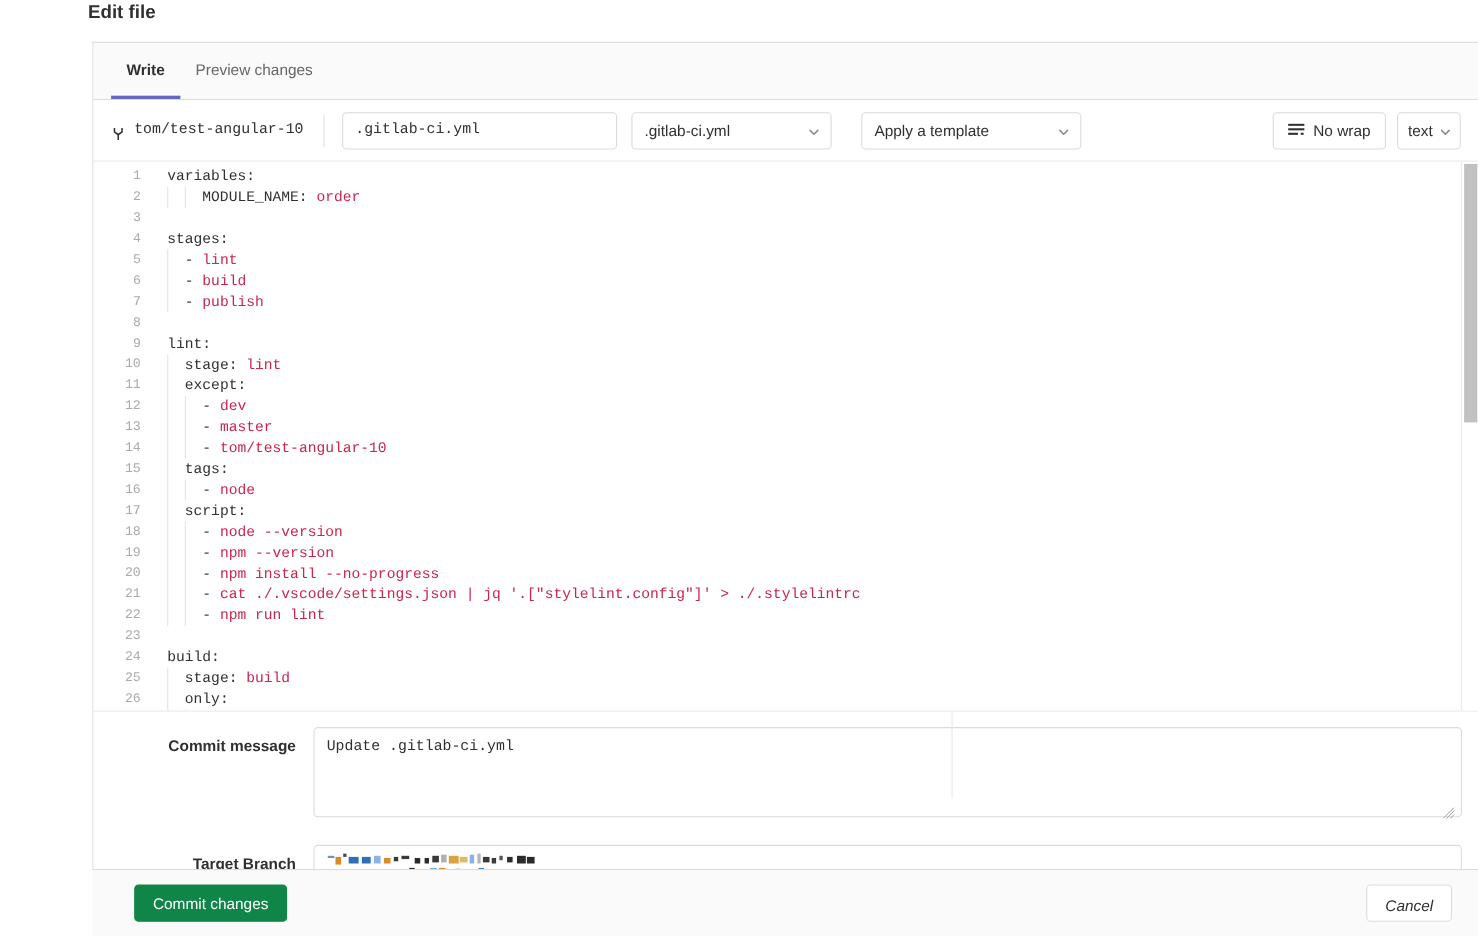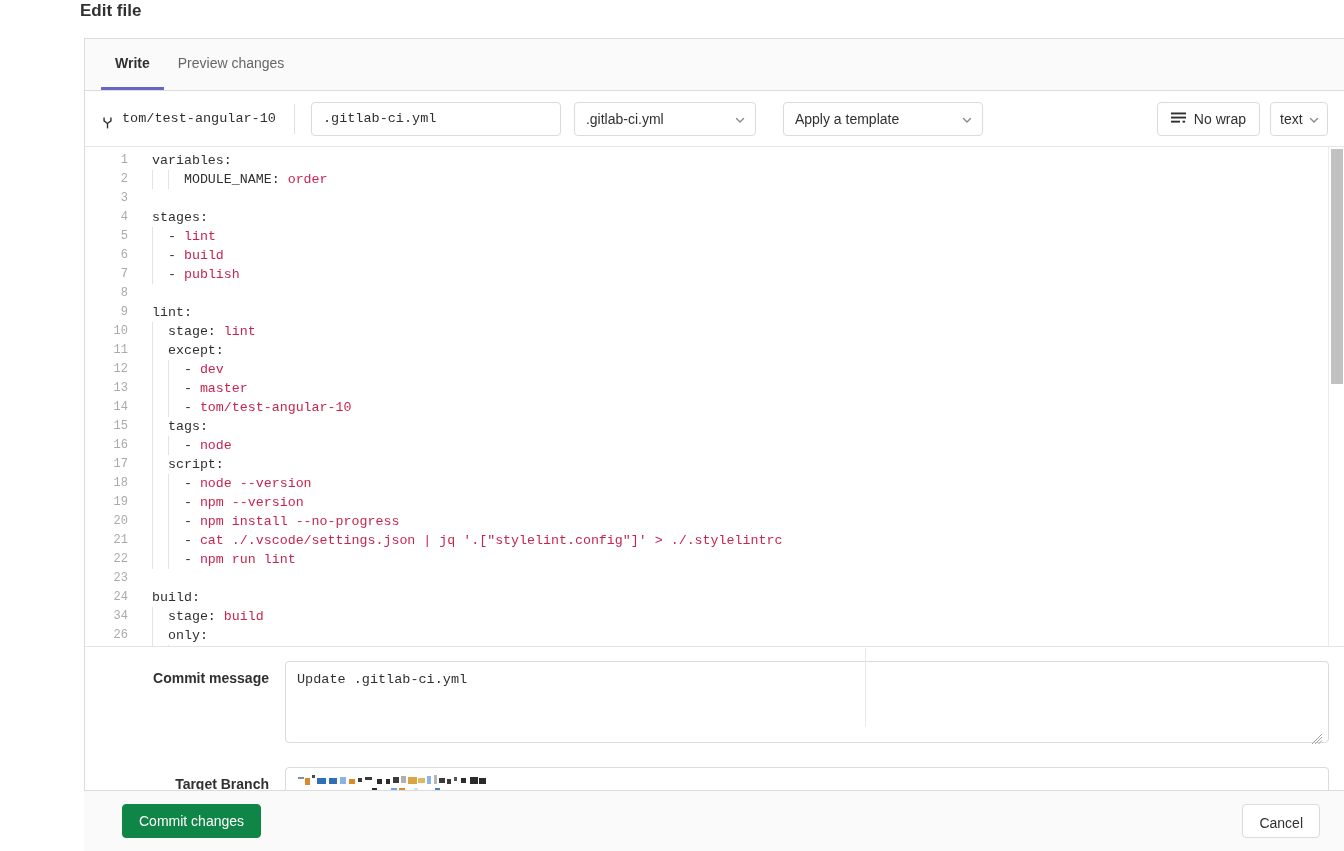--- a/index.html
+++ b/index.html
@@ -292,20 +292,21 @@
     color: #303030;
     border: 1px solid #dbdbdb;
     border-radius: 4px;
     height: 34px;
     padding: 10px 16px;
     font-size: 14px;
     font-family: "Liberation Sans", sans-serif;
     cursor: pointer;
     margin-left: auto;
     margin-right: 4px;
+    font-style: italic;
   }
 </style>
 </head>
 <body>
 
 <div class="page">
 
   <div class="page-title">Edit file</div>
 
   <div class="card">
@@ -394,21 +395,21 @@
           <div class="line" style="top: 266px; position: absolute; left: 0px; right: 0px;"><span class="ln">15</span><span class="code">  <span class="p">tags:</span></span><span class="guide" style="left: 67px; top: 0px; height: 19px;"></span></div>
           <div class="line" style="top: 285px; position: absolute; left: 0px; right: 0px;"><span class="ln">16</span><span class="code">    <span class="p">- </span><span class="v">node</span></span><span class="guide" style="left: 67px; top: 0px; height: 19px;"></span><span class="guide" style="left: 83px; top: 0px; height: 19px;"></span></div>
           <div class="line" style="top: 304px; position: absolute; left: 0px; right: 0px;"><span class="ln">17</span><span class="code">  <span class="p">script:</span></span><span class="guide" style="left: 67px; top: 0px; height: 19px;"></span></div>
           <div class="line" style="top: 323px; position: absolute; left: 0px; right: 0px;"><span class="ln">18</span><span class="code">    <span class="p">- </span><span class="v">node --version</span></span><span class="guide" style="left: 67px; top: 0px; height: 19px;"></span><span class="guide" style="left: 83px; top: 0px; height: 19px;"></span></div>
           <div class="line" style="top: 342px; position: absolute; left: 0px; right: 0px;"><span class="ln">19</span><span class="code">    <span class="p">- </span><span class="v">npm --version</span></span><span class="guide" style="left: 67px; top: 0px; height: 19px;"></span><span class="guide" style="left: 83px; top: 0px; height: 19px;"></span></div>
           <div class="line" style="top: 361px; position: absolute; left: 0px; right: 0px;"><span class="ln">20</span><span class="code">    <span class="p">- </span><span class="v">npm install --no-progress</span></span><span class="guide" style="left: 67px; top: 0px; height: 19px;"></span><span class="guide" style="left: 83px; top: 0px; height: 19px;"></span></div>
           <div class="line" style="top: 380px; position: absolute; left: 0px; right: 0px;"><span class="ln">21</span><span class="code">    <span class="p">- </span><span class="v">cat ./.vscode/settings.json | jq '.["stylelint.config"]' &gt; ./.stylelintrc</span></span><span class="guide" style="left: 67px; top: 0px; height: 19px;"></span><span class="guide" style="left: 83px; top: 0px; height: 19px;"></span></div>
           <div class="line" style="top: 399px; position: absolute; left: 0px; right: 0px;"><span class="ln">22</span><span class="code">    <span class="p">- </span><span class="v">npm run lint</span></span><span class="guide" style="left: 67px; top: 0px; height: 19px;"></span><span class="guide" style="left: 83px; top: 0px; height: 19px;"></span></div>
           <div class="line" style="top: 418px; position: absolute; left: 0px; right: 0px;"><span class="ln">23</span><span class="code"></span></div>
           <div class="line" style="top: 437px; position: absolute; left: 0px; right: 0px;"><span class="ln">24</span><span class="code"><span class="p">build:</span></span></div>
-          <div class="line" style="top: 456px; position: absolute; left: 0px; right: 0px;"><span class="ln">34</span><span class="code">  <span class="p">stage: </span><span class="v">build</span></span><span class="guide" style="left: 67px; top: 0px; height: 19px;"></span></div>
+          <div class="line" style="top: 456px; position: absolute; left: 0px; right: 0px;"><span class="ln">25</span><span class="code">  <span class="p">stage: </span><span class="v">build</span></span><span class="guide" style="left: 67px; top: 0px; height: 19px;"></span></div>
           <div class="line" style="top: 475px; position: absolute; left: 0px; right: 0px;"><span class="ln">26</span><span class="code">  <span class="p">only:</span></span><span class="guide" style="left: 67px; top: 0px; height: 19px;"></span></div>
           <div class="line" style="top: 494px; position: absolute; left: 0px; right: 0px;"><span class="ln">27</span><span class="code">    </span><span class="guide" style="left: 67px; top: 0px; height: 19px;"></span><span class="guide" style="left: 83px; top: 0px; height: 19px;"></span></div>
         </div>
 
       <div class="vscroll">
         <div class="vthumb"></div>
       </div>
     </div>
 
     <div class="form">

